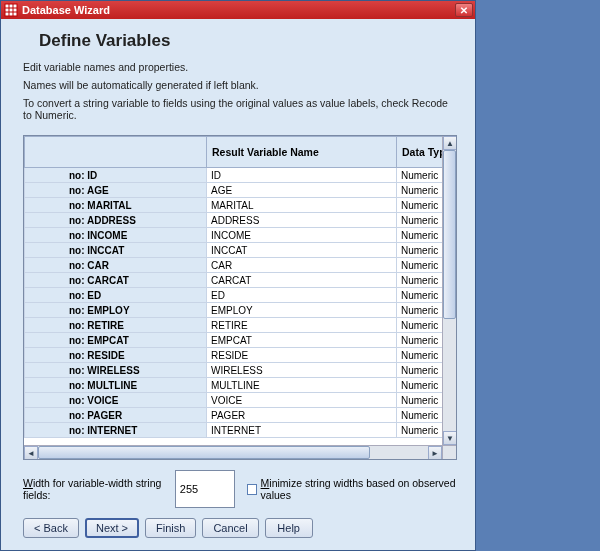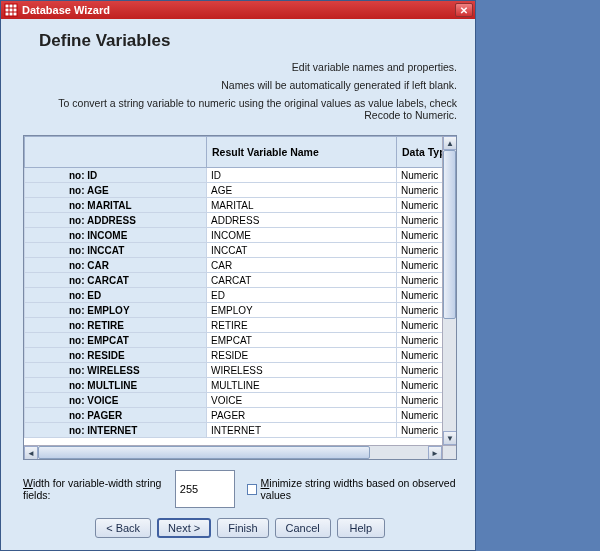--- a/index.html
+++ b/index.html
@@ -53,21 +53,21 @@
     display: flex;
     flex-direction: column;
     overflow: hidden;
   }
   h1 {
     margin: 0 0 8px 16px;
     font-size: 17px;
     font-weight: bold;
     color: #222;
   }
-  .intro p { margin: 2px 0 6px 0; color: #222; font-size: 10.5px; text-align: right; }
+  .intro p { margin: 2px 0 6px 0; color: #222; font-size: 10.5px; }
   .table-wrap {
     border: 1px solid #7a8aa5;
     background: #fff;
     margin-top: 8px;
     position: relative;
     height: 326px;
     overflow: hidden;
   }
   .table-scroll {
     position: absolute;
@@ -148,21 +148,21 @@
   .textin {
     border: 1px solid #7a8aa5;
     background: #fff;
     padding: 18px 4px;
     font-size: 11px;
     width: 60px;
     height: 18px;
   }
   .min-chk { display:flex;align-items:center;gap:4px; }
   .btnbar {
-    display:flex;justify-content:center;gap:6px;
+    display:flex;gap:6px;
     padding: 10px 0 4px 0;
   }
   .btn {
     background: linear-gradient(#f0f4fa, #d6e0ef);
     border: 1px solid #7a8aa5;
     border-radius: 3px;
     padding: 3px 10px;
     font-size: 11px;
     color: #1a2a4a;
     cursor: pointer;
@@ -190,21 +190,21 @@
     <div class="close">
       <span>✕</span>
     </div>
   </div>
 
   <div class="content">
     <h1>Define Variables</h1>
     <div class="intro">
       <p>Edit variable names and properties.</p>
       <p>Names will be automatically generated if left blank.</p>
-      <p>To convert a string variable to numeric using the original values as value labels, check Recode to Numeric.</p>
+      <p>To convert a string variable to fields using the original values as value labels, check Recode to Numeric.</p>
     </div>
 
     <div class="table-wrap">
       <div class="table-scroll">
         <table>
           <colgroup>
             <col style="width:182px">
               <col style="width:190px">
               <col style="width:85px">
               <col style="width:72px">

